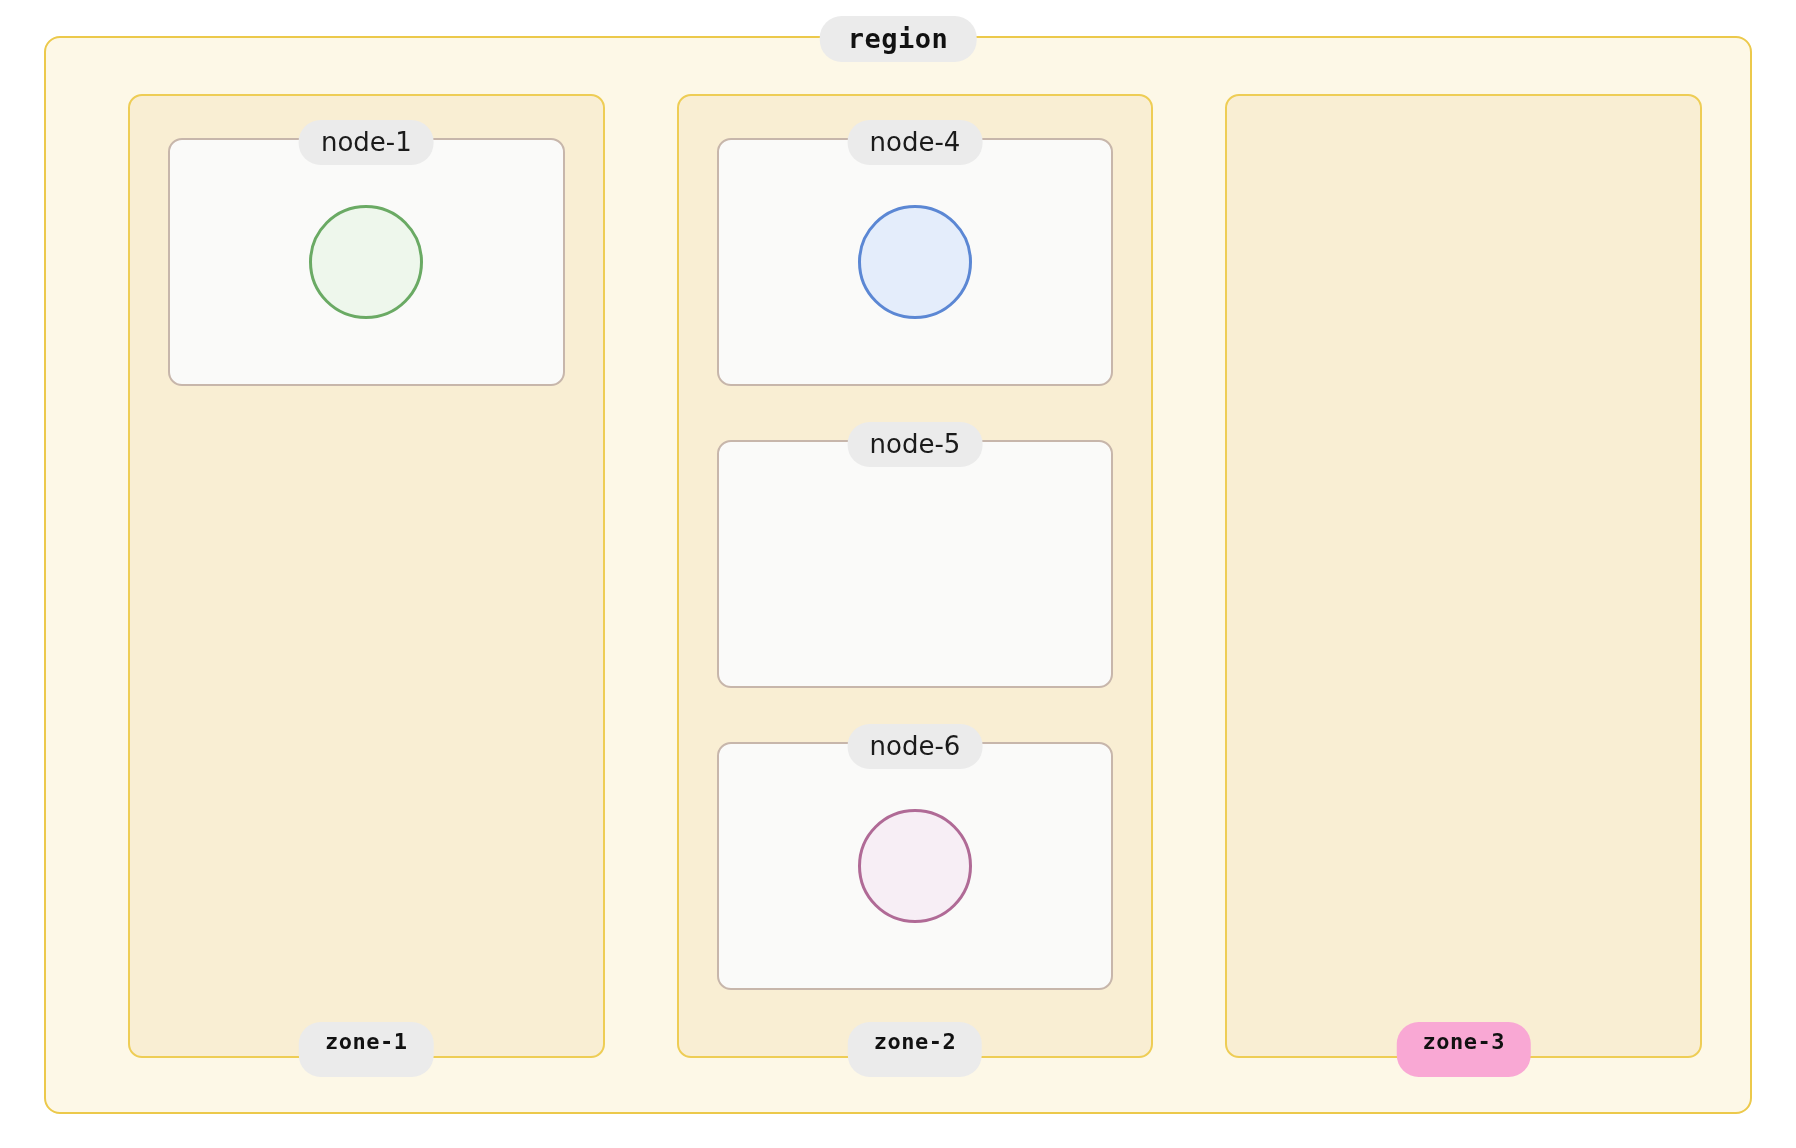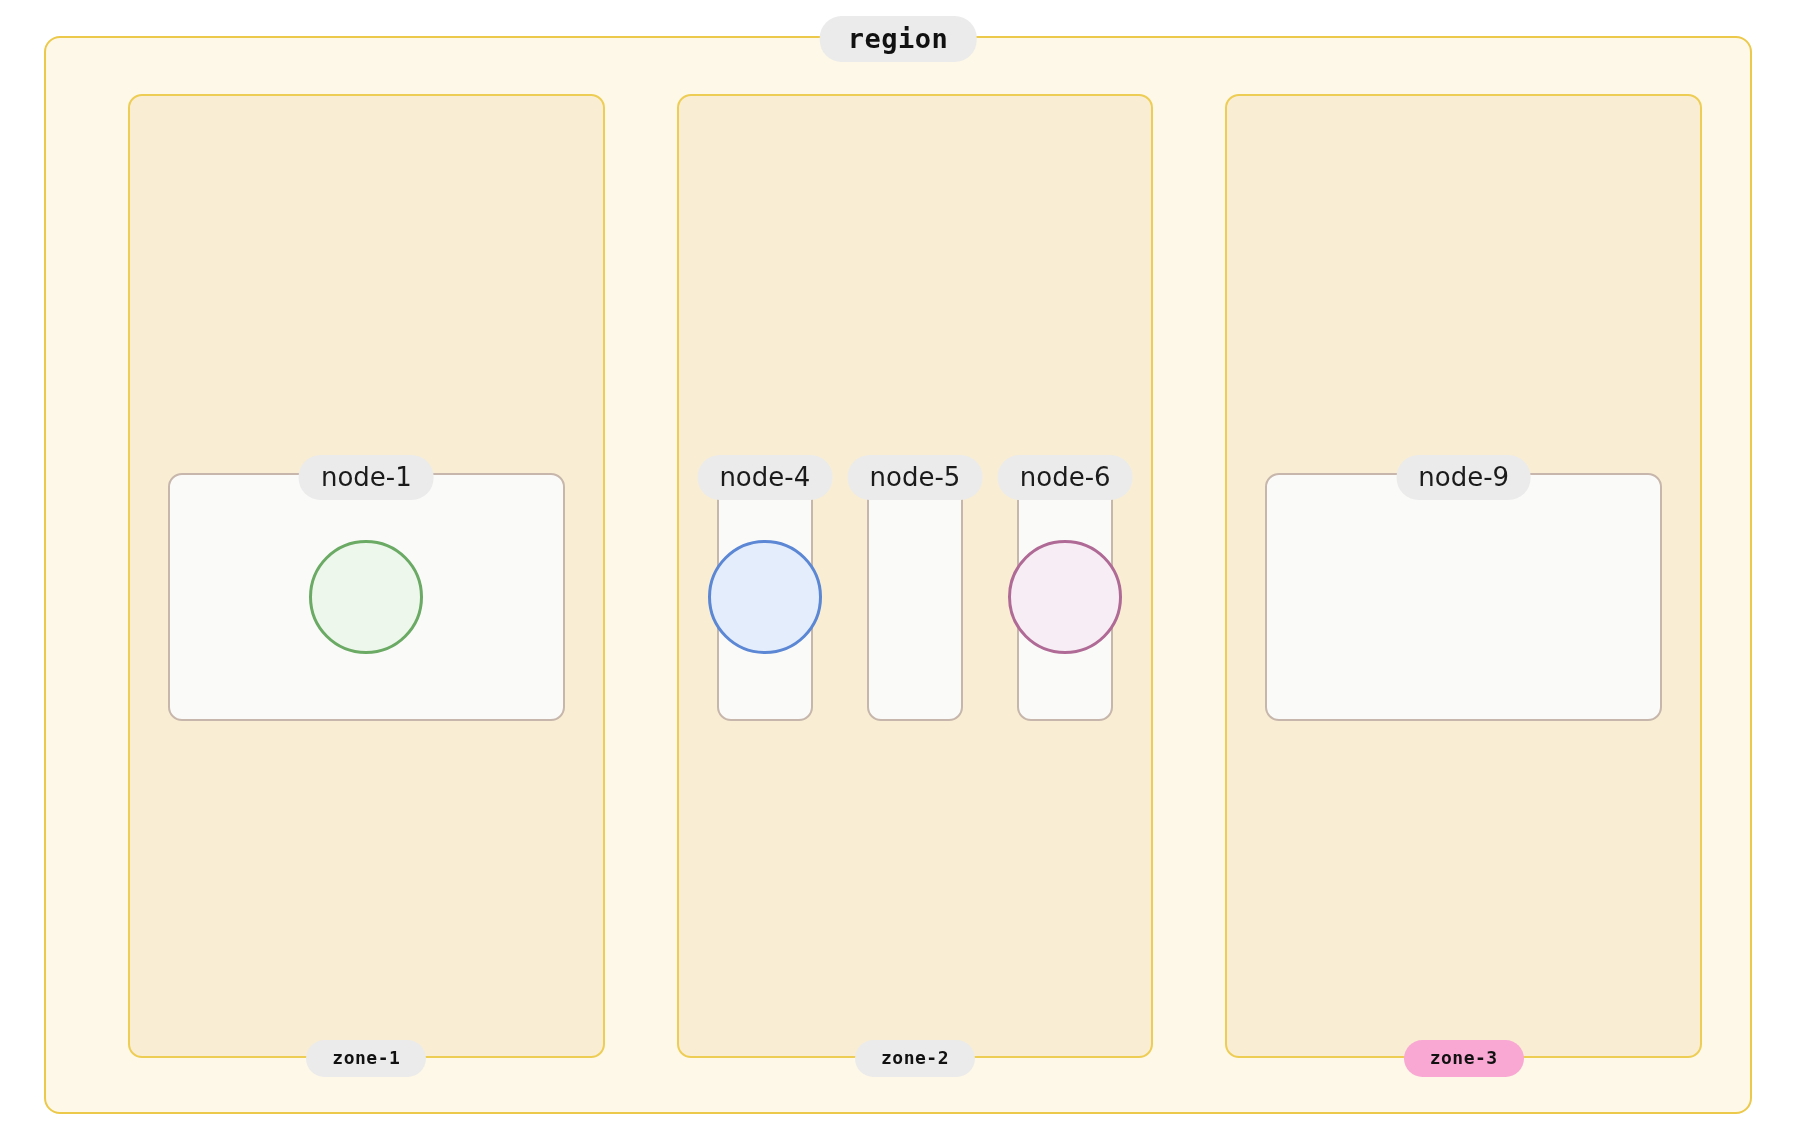--- a/index.html
+++ b/index.html
@@ -69,41 +69,41 @@
 
   .zone {
     position: relative;
     flex: 1 1 0;
     height: 964px;
     box-sizing: border-box;
     background: #f9eed3;
     border: 2.5px solid #eecd55;
     border-radius: 14px;
     display: flex;
-    flex-direction: row;
+    flex-direction: column;
     justify-content: flex-start;
     align-items: center;
     padding: 42px 38px 0 38px;
     gap: 54px;
     margin-left: 34px;
   }
 
   .zone-label {
     position: absolute;
     left: 50%;
     bottom: -21px;
     transform: translateX(-50%);
     background: #ebebeb;
     color: #111111;
     font-family: "DejaVu Sans Mono", monospace;
     font-weight: bold;
-    font-size: 18px;
+    font-size: 22px;
     letter-spacing: 0.5px;
     line-height: 1;
-    padding: 9px 26px 10px 26px;
+    padding: 9px 26px 24px 26px;
     border-radius: 22px;
     white-space: nowrap;
     z-index: 5;
   }
 
   
   .node {
     position: relative;
     width: 100%;
     height: 248px;
@@ -204,25 +204,19 @@
           </div>
         </div>
 
         <div class="zone-label" style="background: rgb(235, 235, 235);">zone-2</div>
       </div>
 
       <div class="zone" style="background: rgb(249, 238, 211); border-color: rgb(238, 205, 85);">
 
 
 
-        <div class="node" style="background: rgb(250, 250, 249); border-color: rgb(199, 182, 171);">
-          <div class="node-label" style="background: rgb(235, 235, 235);">node-9</div>
-          <div class="node-body">
-            
-          </div>
-        </div>
 
         <div class="zone-label" style="background: #f9a8d4;">zone-3</div>
       </div>
 
     </div>
   </div>
 </div>
 
 </body></html>

